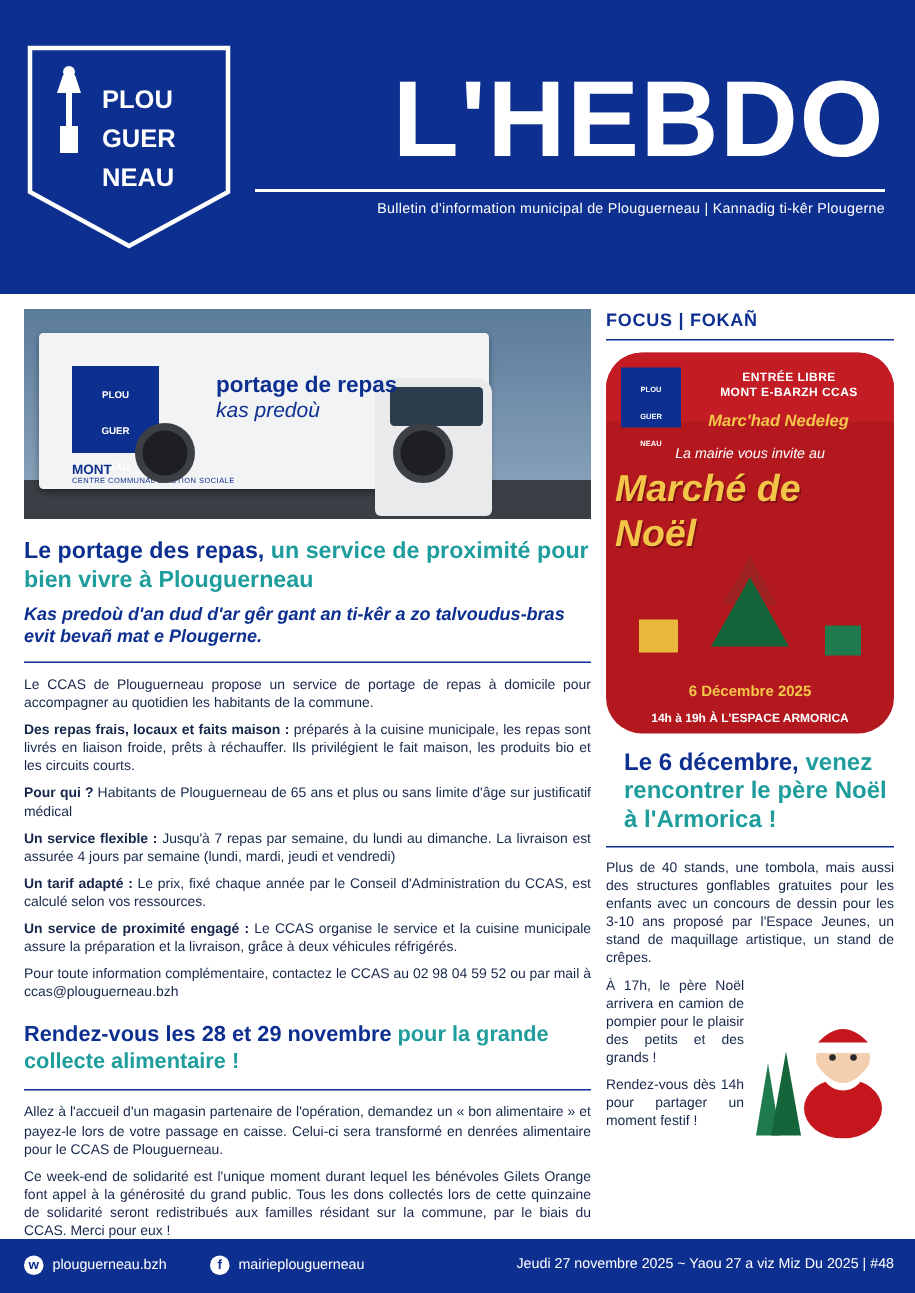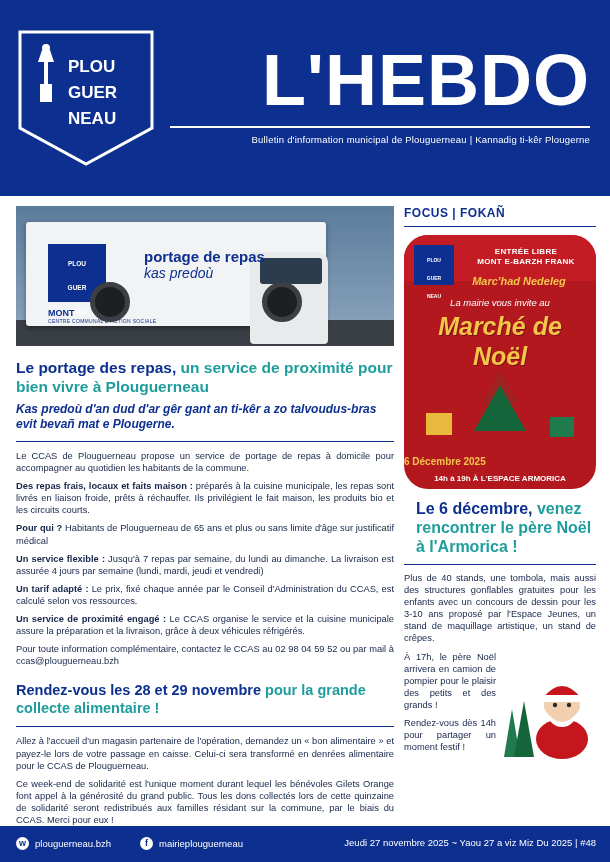--- a/index.html
+++ b/index.html
@@ -111,36 +111,36 @@
   }
   .poster .brz{
     position:absolute;left:40px;top:40px;width:150px;text-align:center;color:#f3c64a;
     font-size:11px;font-style:italic;font-weight:bold;
   }
   .poster .invite{
     position:absolute;left:14px;top:62px;width:164px;text-align:center;color:#ffffff;
     font-size:9.5px;font-style:italic;
   }
   .poster .mtitle{
-    position:absolute;left:6px;top:76px;width:180px;text-align:center;color:#f3c64a;
+    position:absolute;left:6px;top:76px;width:180px;color:#f3c64a;
     font-size:25px;font-style:italic;font-weight:bold;line-height:30px;
     text-shadow:1px 1px 0 #7e0f14;
   }
   .poster .tree{
     position:absolute;left:70px;top:150px;width:0;height:0;
     border-left:26px solid transparent;border-right:26px solid transparent;border-bottom:46px solid #14663a;
   }
   .poster .tree2{
     position:absolute;left:78px;top:136px;width:0;height:0;
     border-left:18px solid transparent;border-right:18px solid transparent;border-bottom:32px solid #17734120;
   }
   .poster .gift1{position:absolute;left:22px;top:178px;width:26px;height:22px;background:#e8b93c;}
   .poster .gift2{position:absolute;left:146px;top:182px;width:24px;height:20px;background:#1f7a4d;}
   .poster .dateband{
-    position:absolute;left:0;bottom:22px;width:100%;color:#f3c64a;
+    position:absolute;left:0;bottom:22px;width:100%;text-align:center;color:#f3c64a;
     font-size:10px;font-weight:bold;
   }
   .poster .placeband{
     position:absolute;left:0;bottom:6px;width:100%;text-align:center;color:#ffffff;
     font-size:8px;font-weight:bold;
   }
   h3.r-title{
     margin:10px 0 0 12px;font-size:16px;line-height:19px;font-weight:bold;color:#0d2f8f;
   }
   h3.r-title .teal{color:#1f9d9d;}
@@ -254,21 +254,21 @@
 
       <div class="poster">
         <div class="snowtop"></div>
         <div class="plogo">
           <span>PLOU</span>
           <span>GUER</span>
           <span>NEAU</span>
         </div>
         <div class="entree">
           <div>ENTRÉE LIBRE</div>
-          <div>MONT E-BARZH FRANK</div>
+          <div>MONT E-BARZH CCAS</div>
         </div>
         <div class="brz">Marc'had Nedeleg</div>
         <div class="invite">La mairie vous invite au</div>
         <div class="mtitle">
           <div>Marché de</div>
           <div>Noël</div>
         </div>
         <div class="tree2"></div>
         <div class="tree"></div>
         <div class="gift1"></div>

